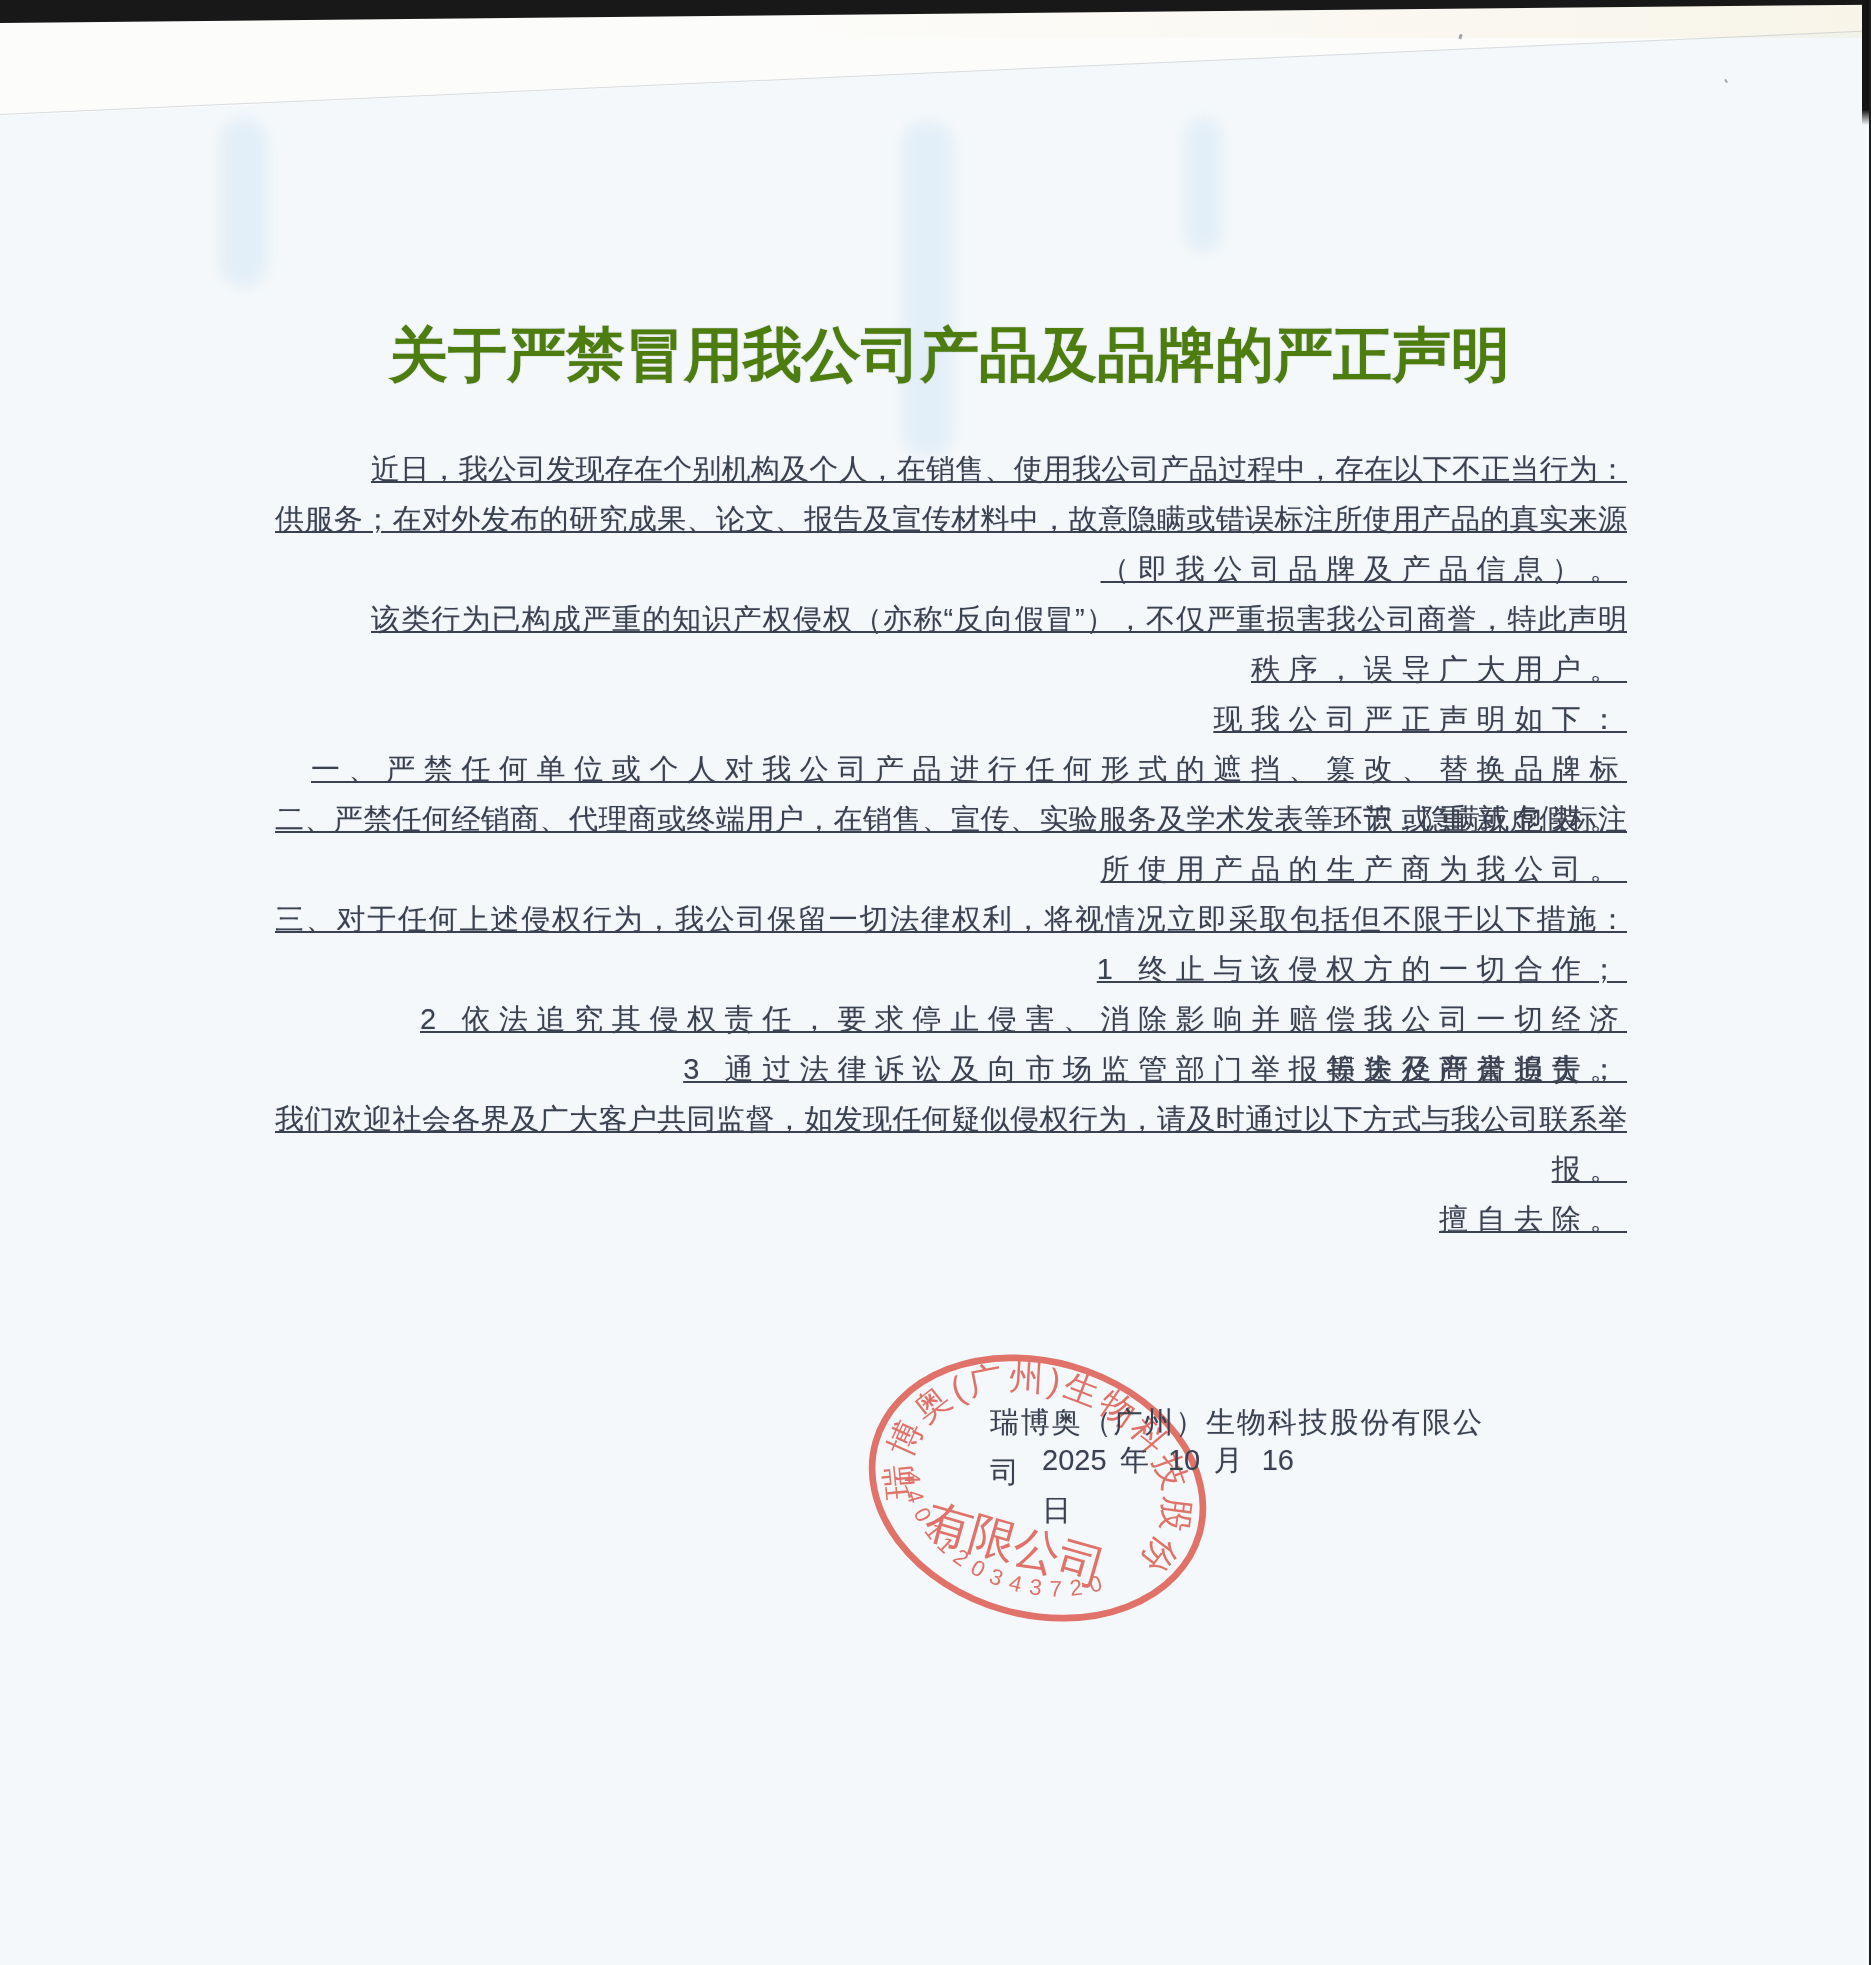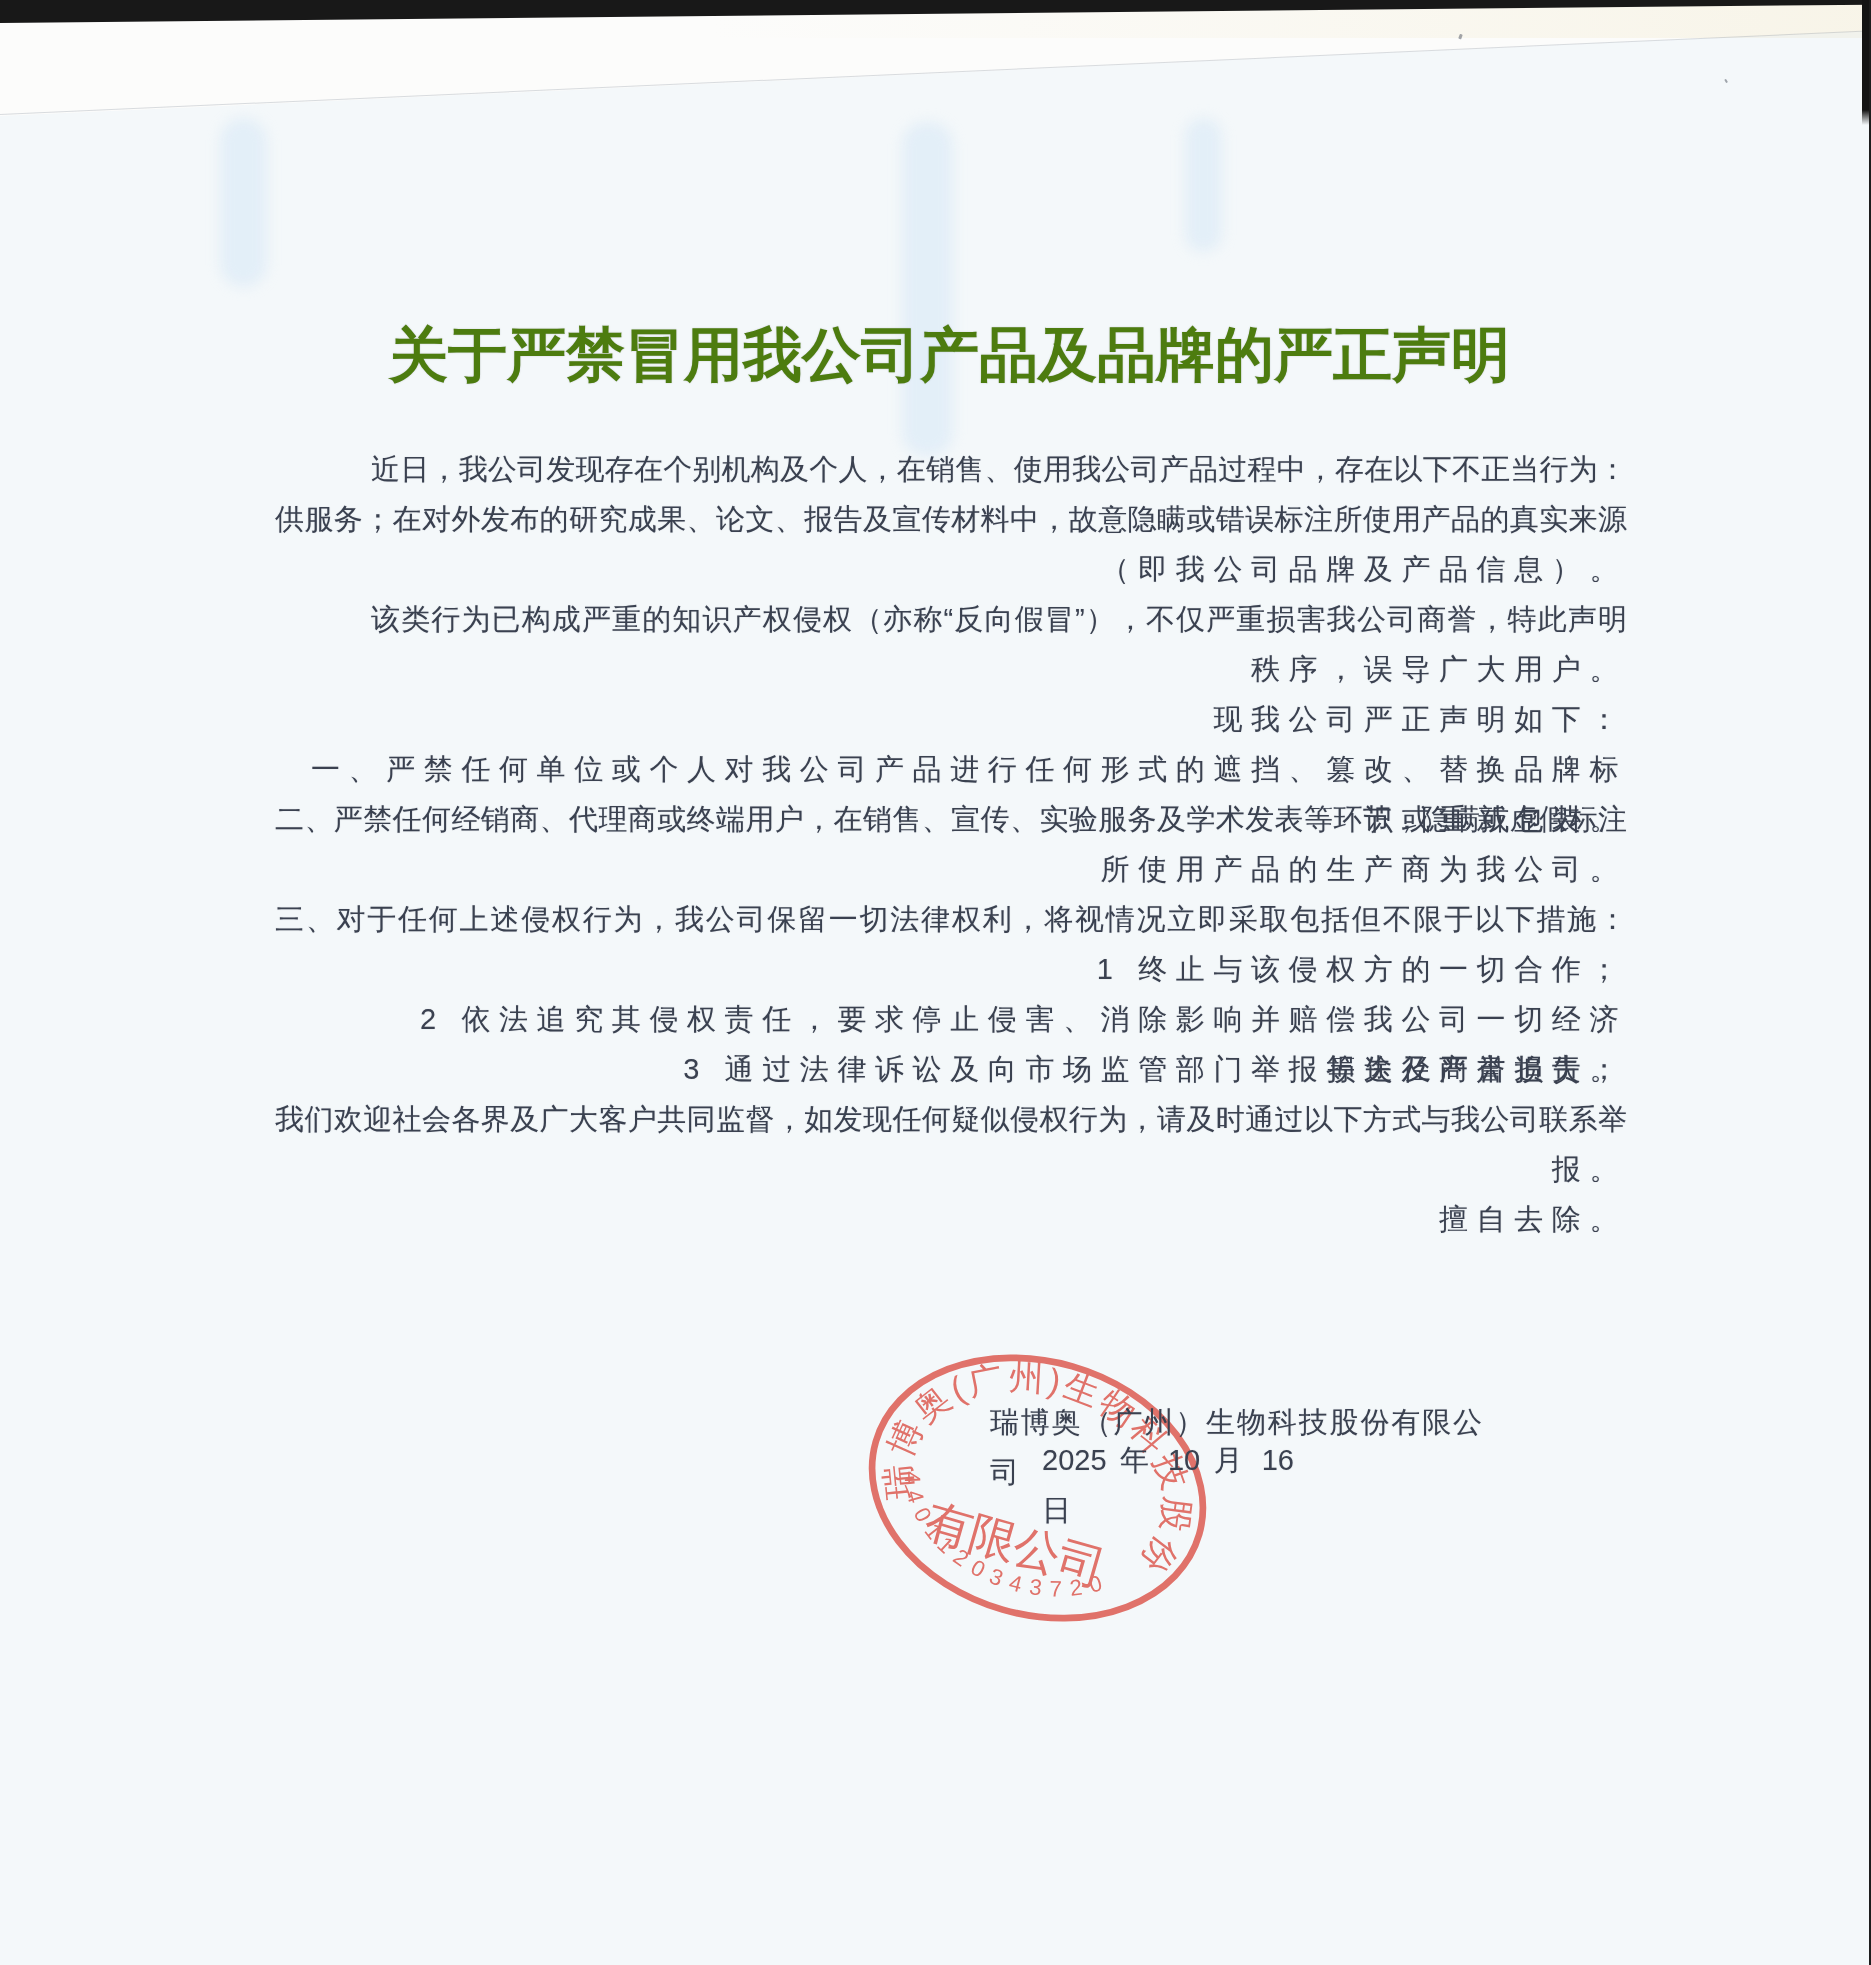--- a/index.html
+++ b/index.html
@@ -52,21 +52,21 @@
   
   .doc-title{
     position:absolute;left:389px;top:319px;width:1093px;height:73px;
     line-height:73px;font-size:59px;font-weight:700;
     color:#4d7c0f;
     text-align:justify;text-align-last:justify;
     text-shadow:0 0 1.6px rgba(54,61,73,0.28);
     white-space:nowrap;
   }
   .body-lines{
-    position:absolute;left:275px;top:444px;width:1352px;
+    position:absolute;left:275px;top:444px;width:1352px;text-decoration:underline;
   }
   .line{
     height:50px;line-height:50px;font-size:29px;
     color:var(--ink,#3a4150);
     text-shadow:0 0 1.2px rgba(58,65,80,0.22);
     text-align:right;
   }
   .line.f-justify{text-align:justify;text-align-last:justify;}
   .line.f-left{letter-spacing:8.6px;}
   .line.s-indent{text-indent:96px;}

